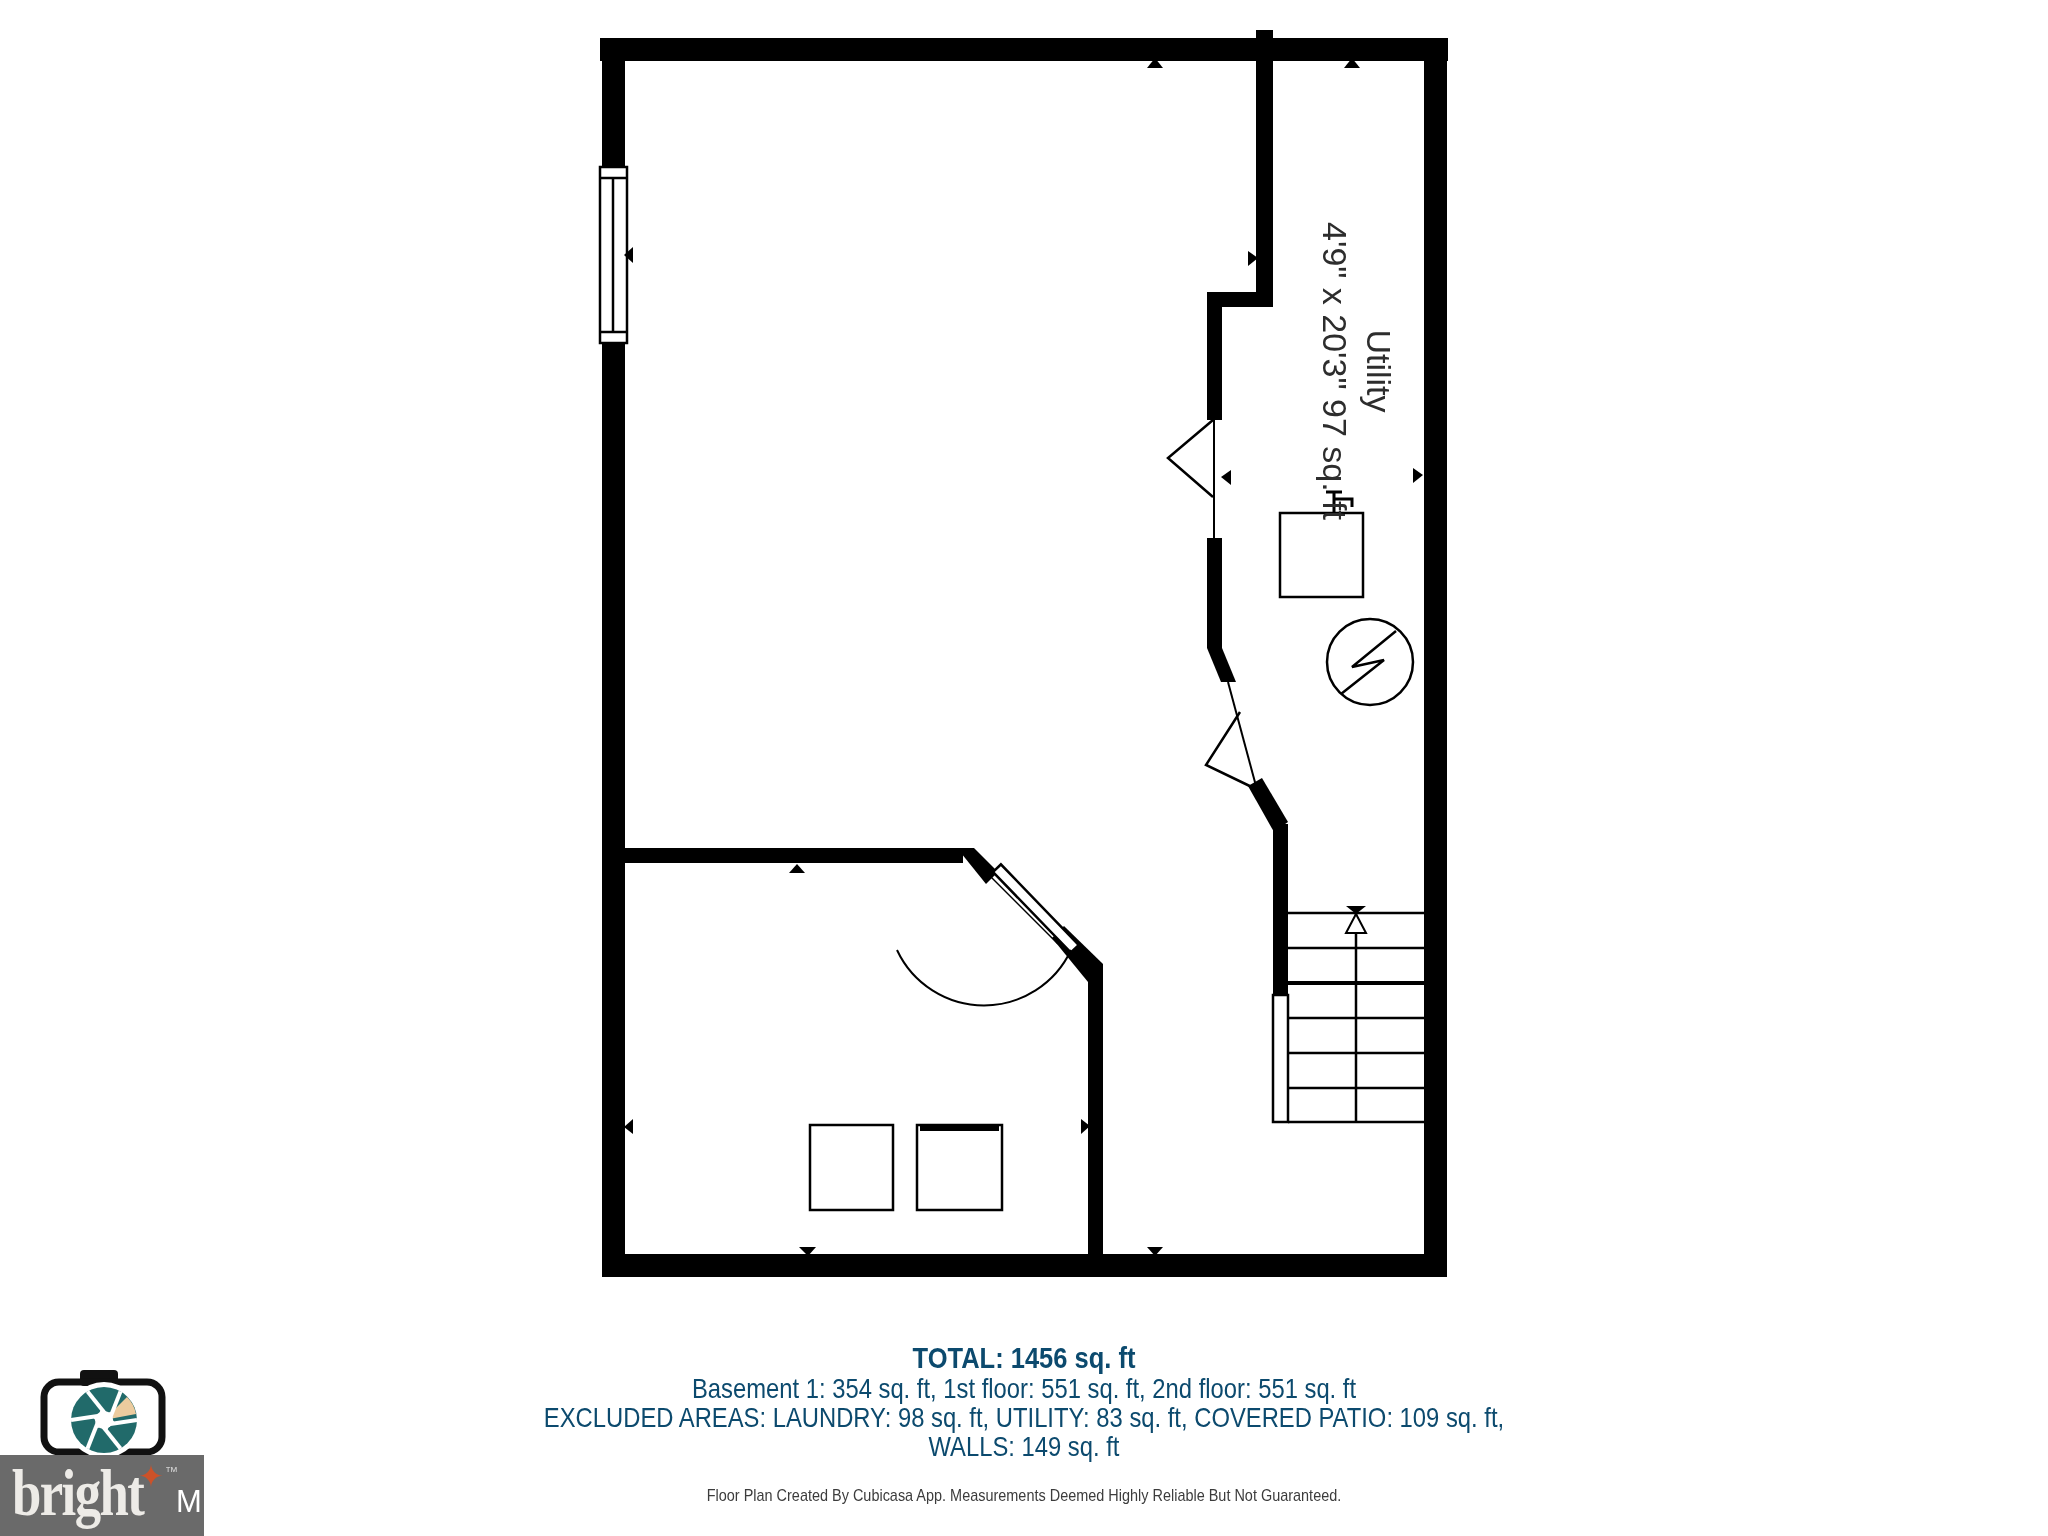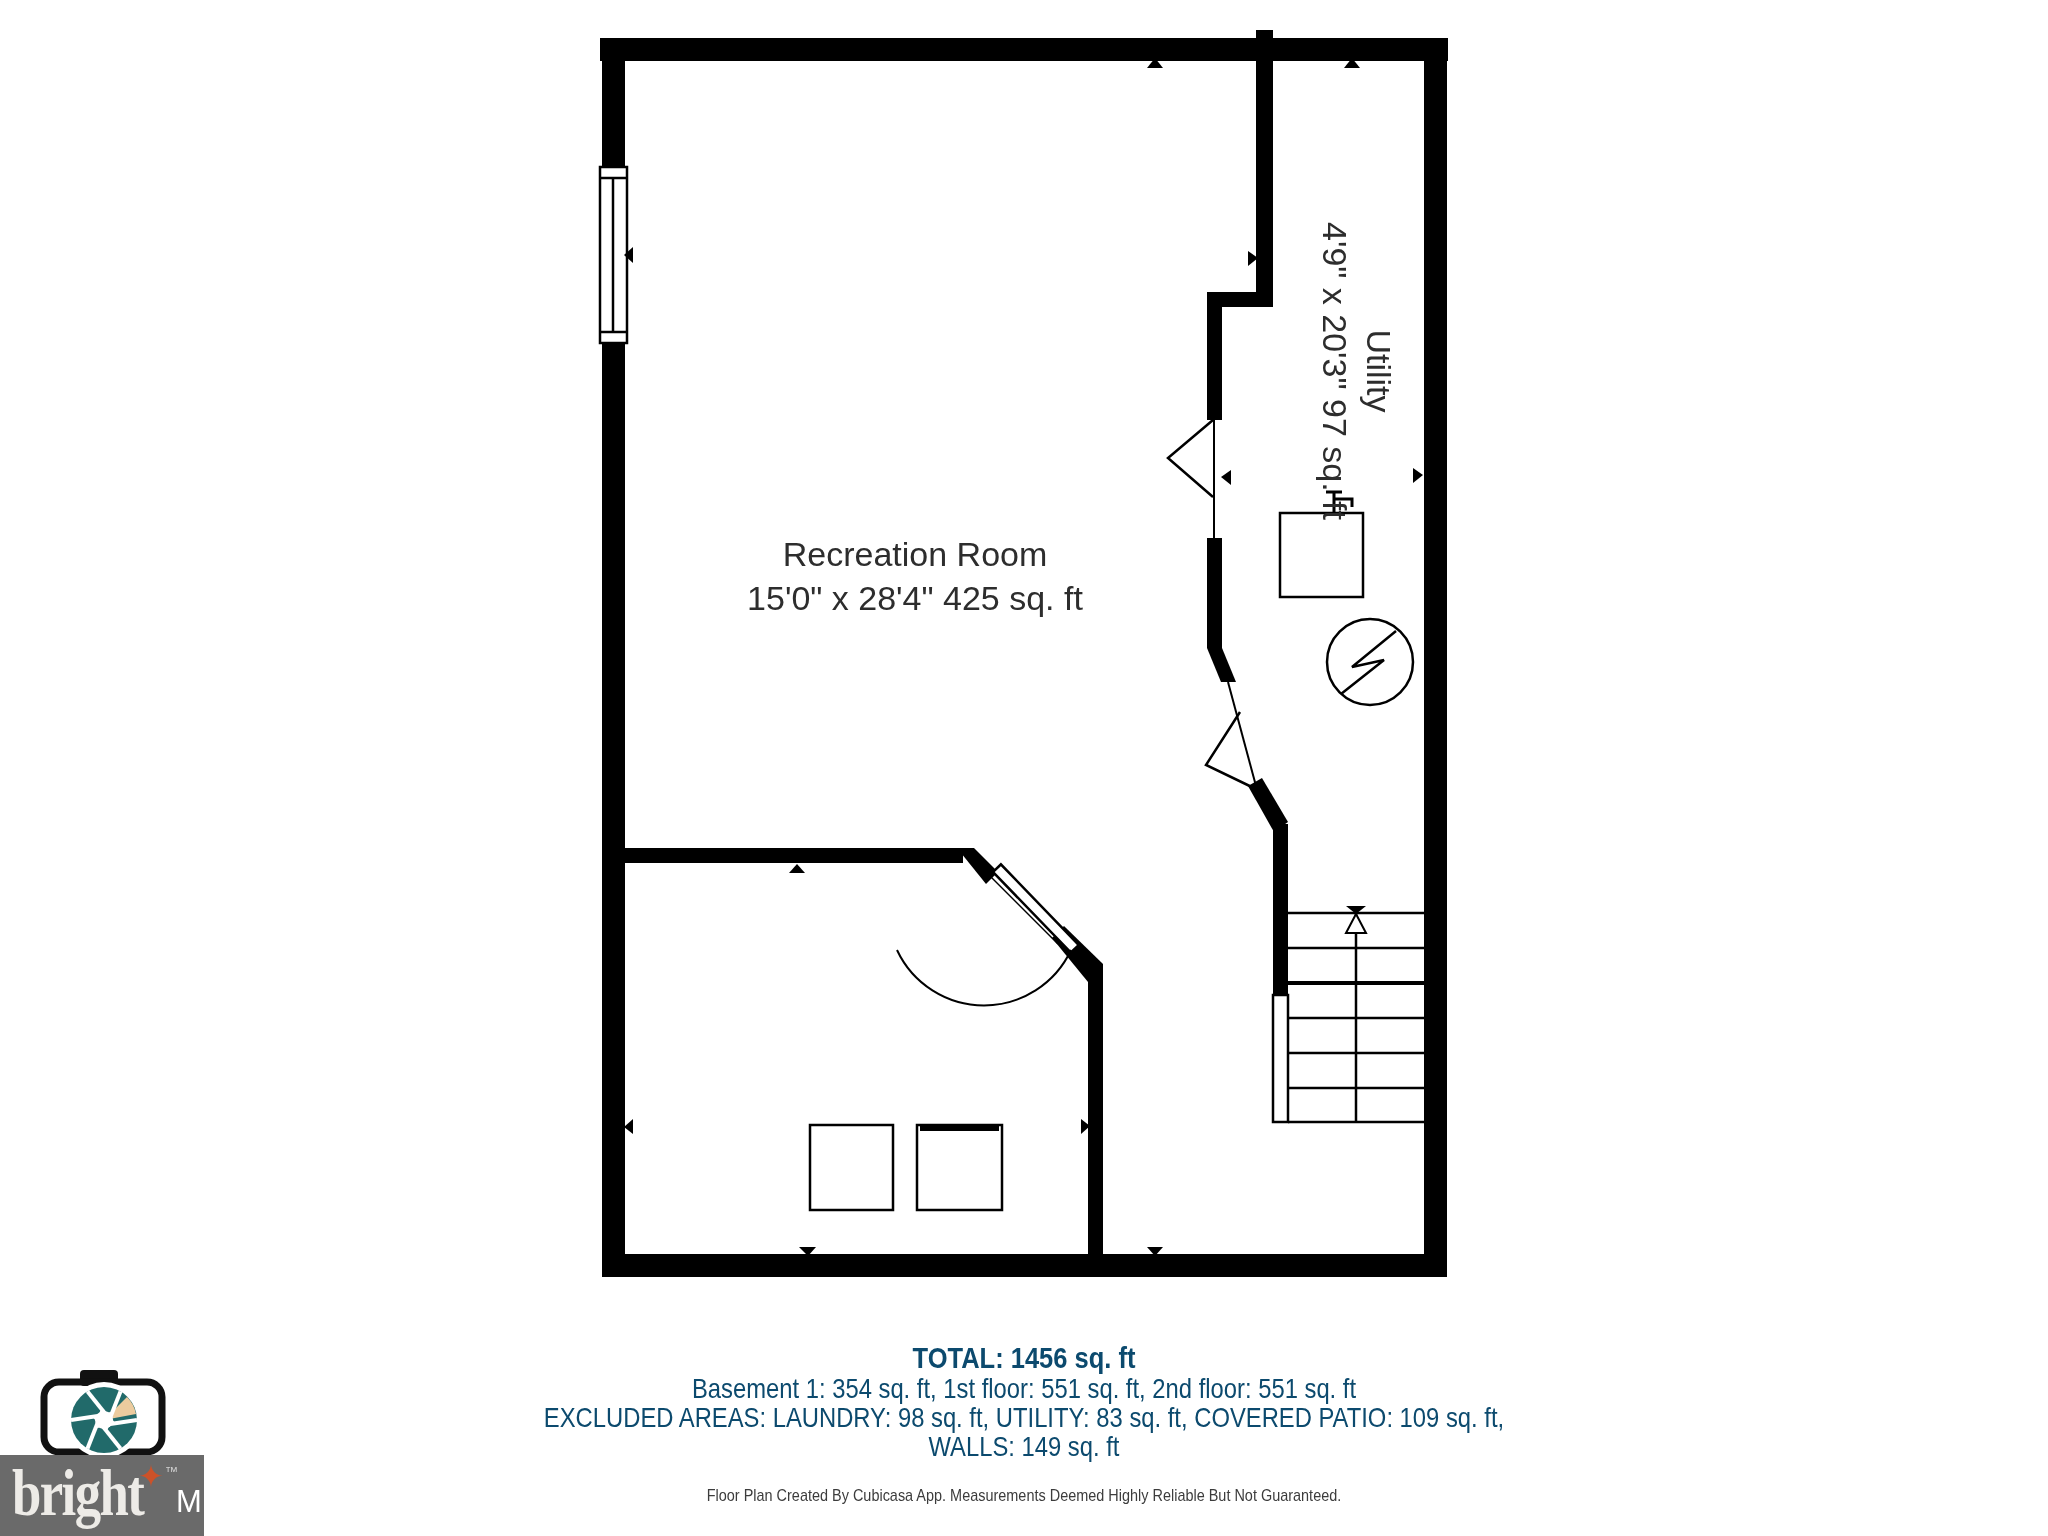--- a/index.html
+++ b/index.html
@@ -119,24 +119,20 @@
       <polygon points="1248,251 1248,266 1258,258"></polygon>
       <polygon points="1231,470 1231,485 1221,477"></polygon>
       <polygon points="789,873 805,873 797,864"></polygon>
       <polygon points="633,1119 633,1134 624,1127"></polygon>
       <polygon points="1081,1119 1081,1134 1090,1126"></polygon>
       <polygon points="1147,1247 1163,1247 1155,1256"></polygon>
       <polygon points="799,1247 816,1247 808,1256"></polygon>
     </g>
   </svg>
 
-  <div class="room-label label-recreation">
-    <span class="rname">Recreation Room</span>
-    <span class="rdims">15'0" x 28'4" 425 sq. ft</span>
-  </div>
 
 
   <div class="room-label label-utility">
     <span class="rname">Utility</span>
     <span class="rdims">4'9" x 20'3" 97 sq. ft</span>
   </div>
 
   <div class="summary">
     <span class="sline stotal">TOTAL: 1456 sq. ft</span>
     <span class="sline">Basement 1: 354 sq. ft, 1st floor: 551 sq. ft, 2nd floor: 551 sq. ft</span>

